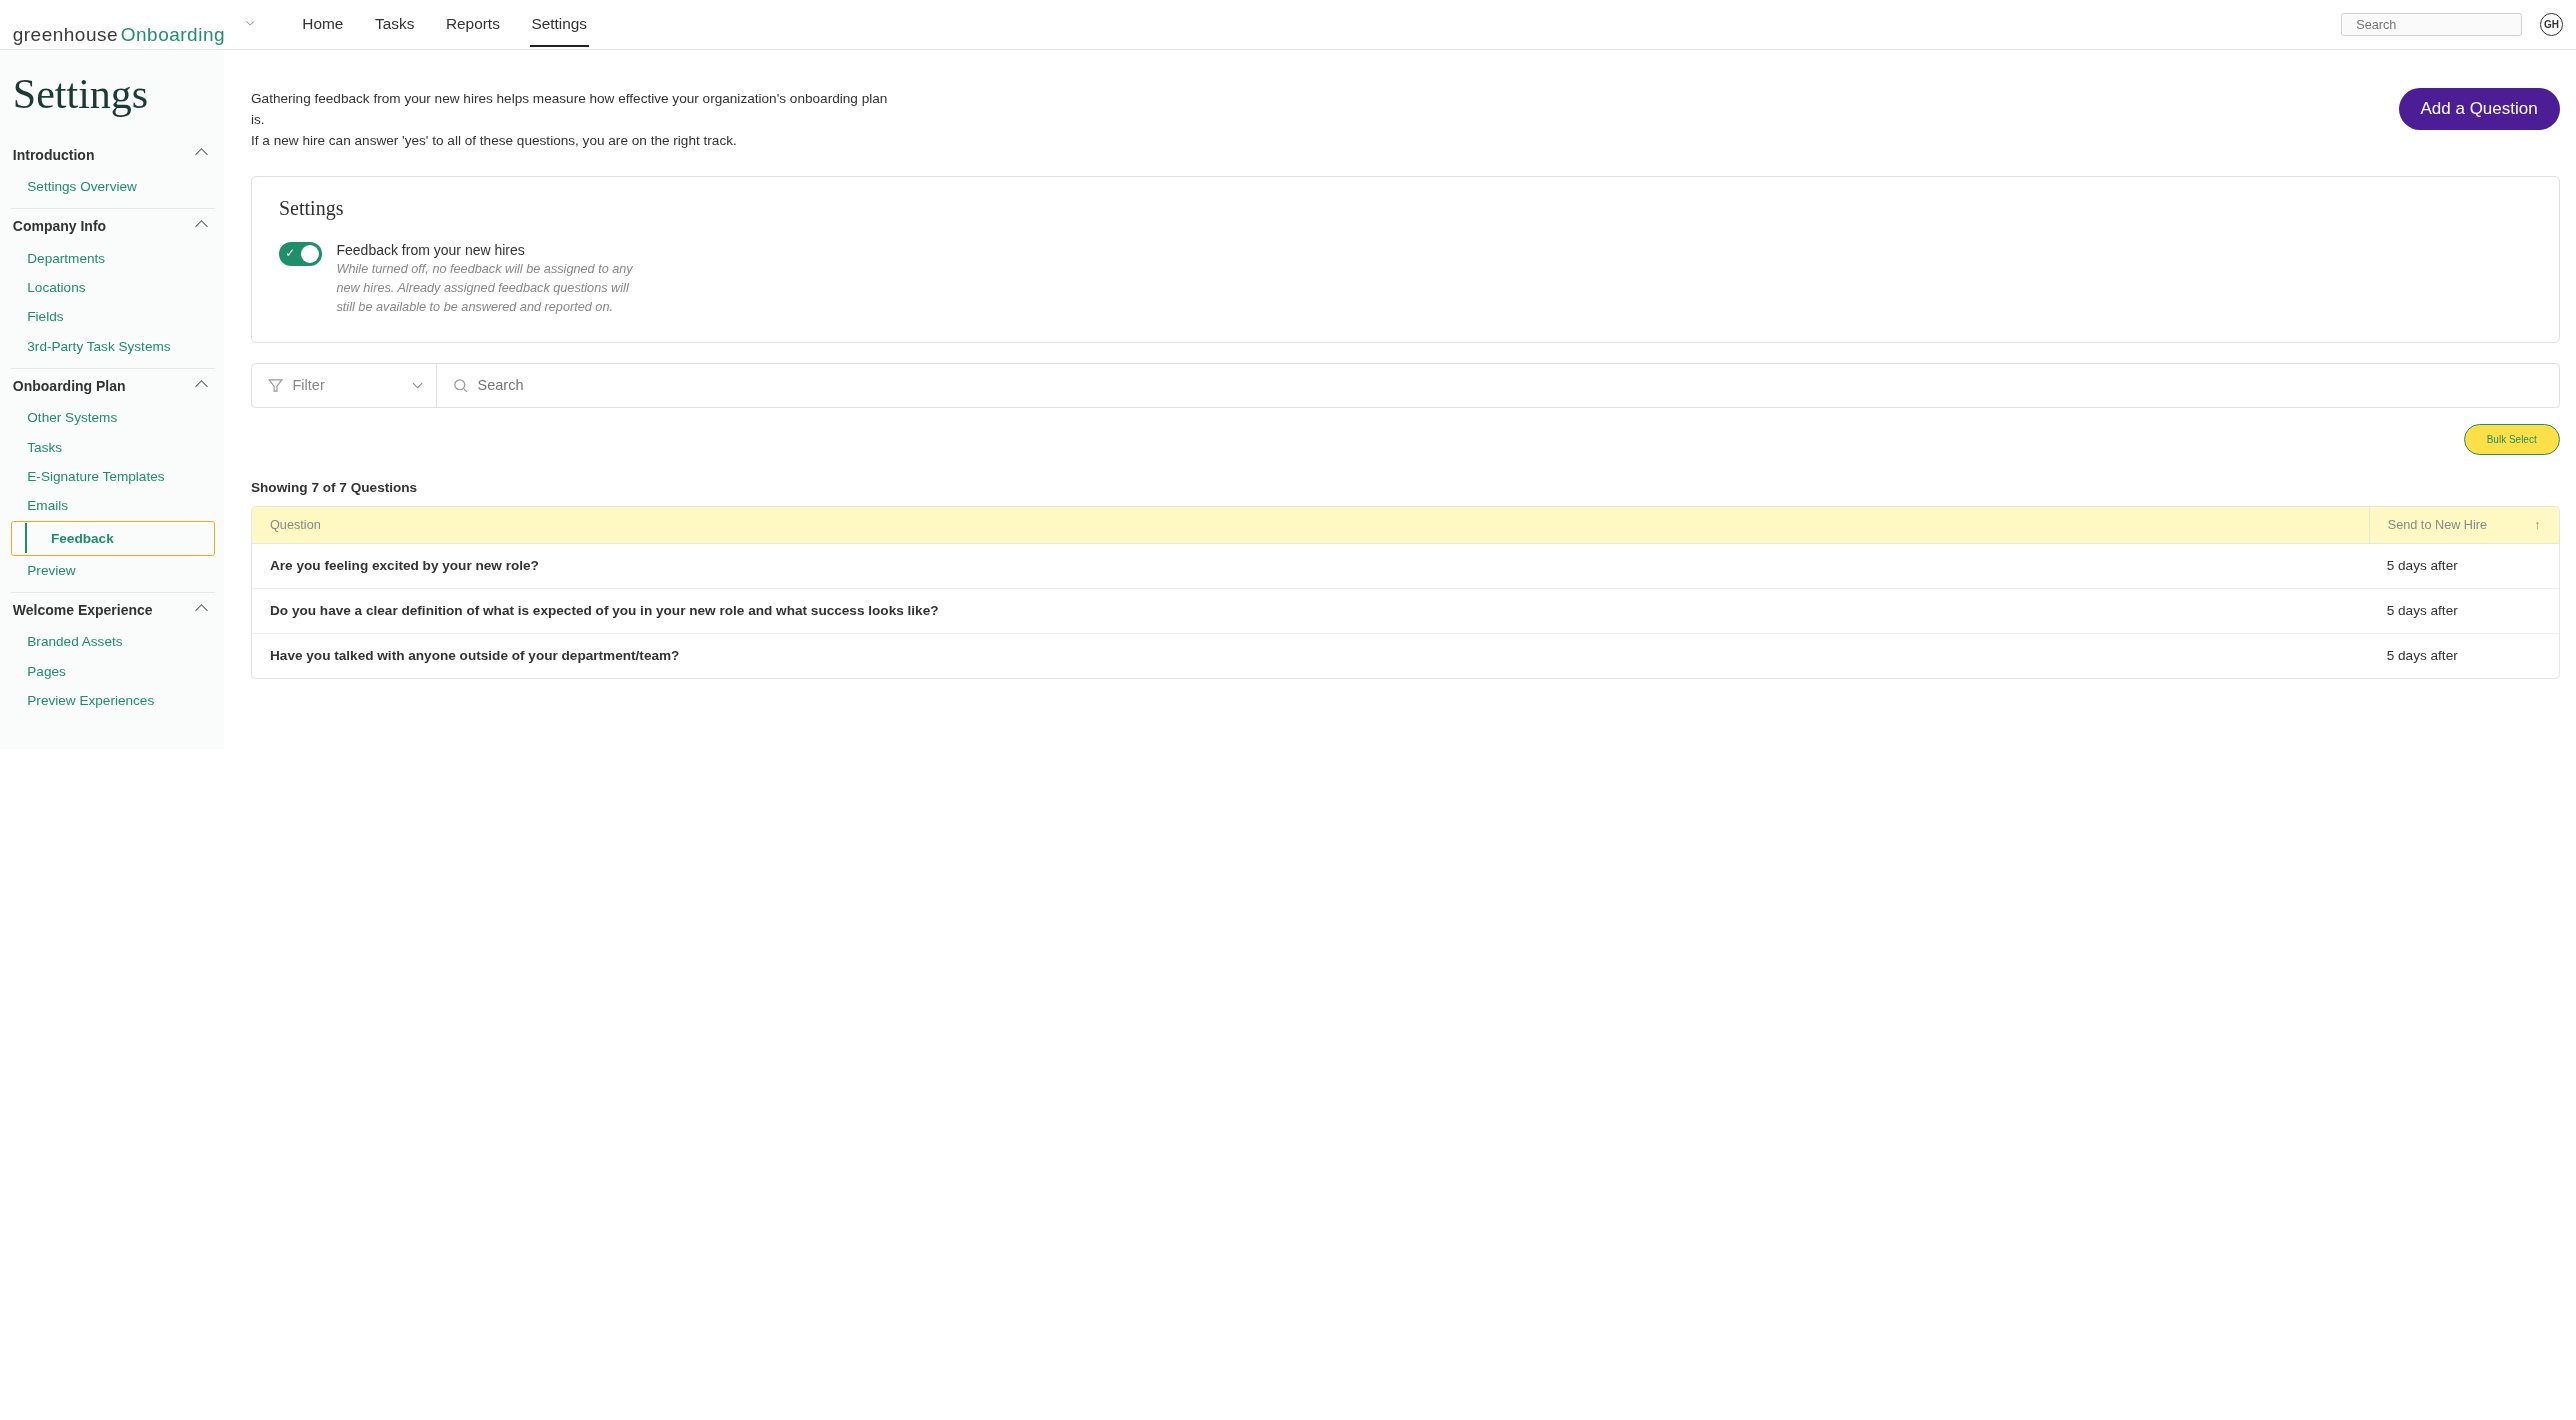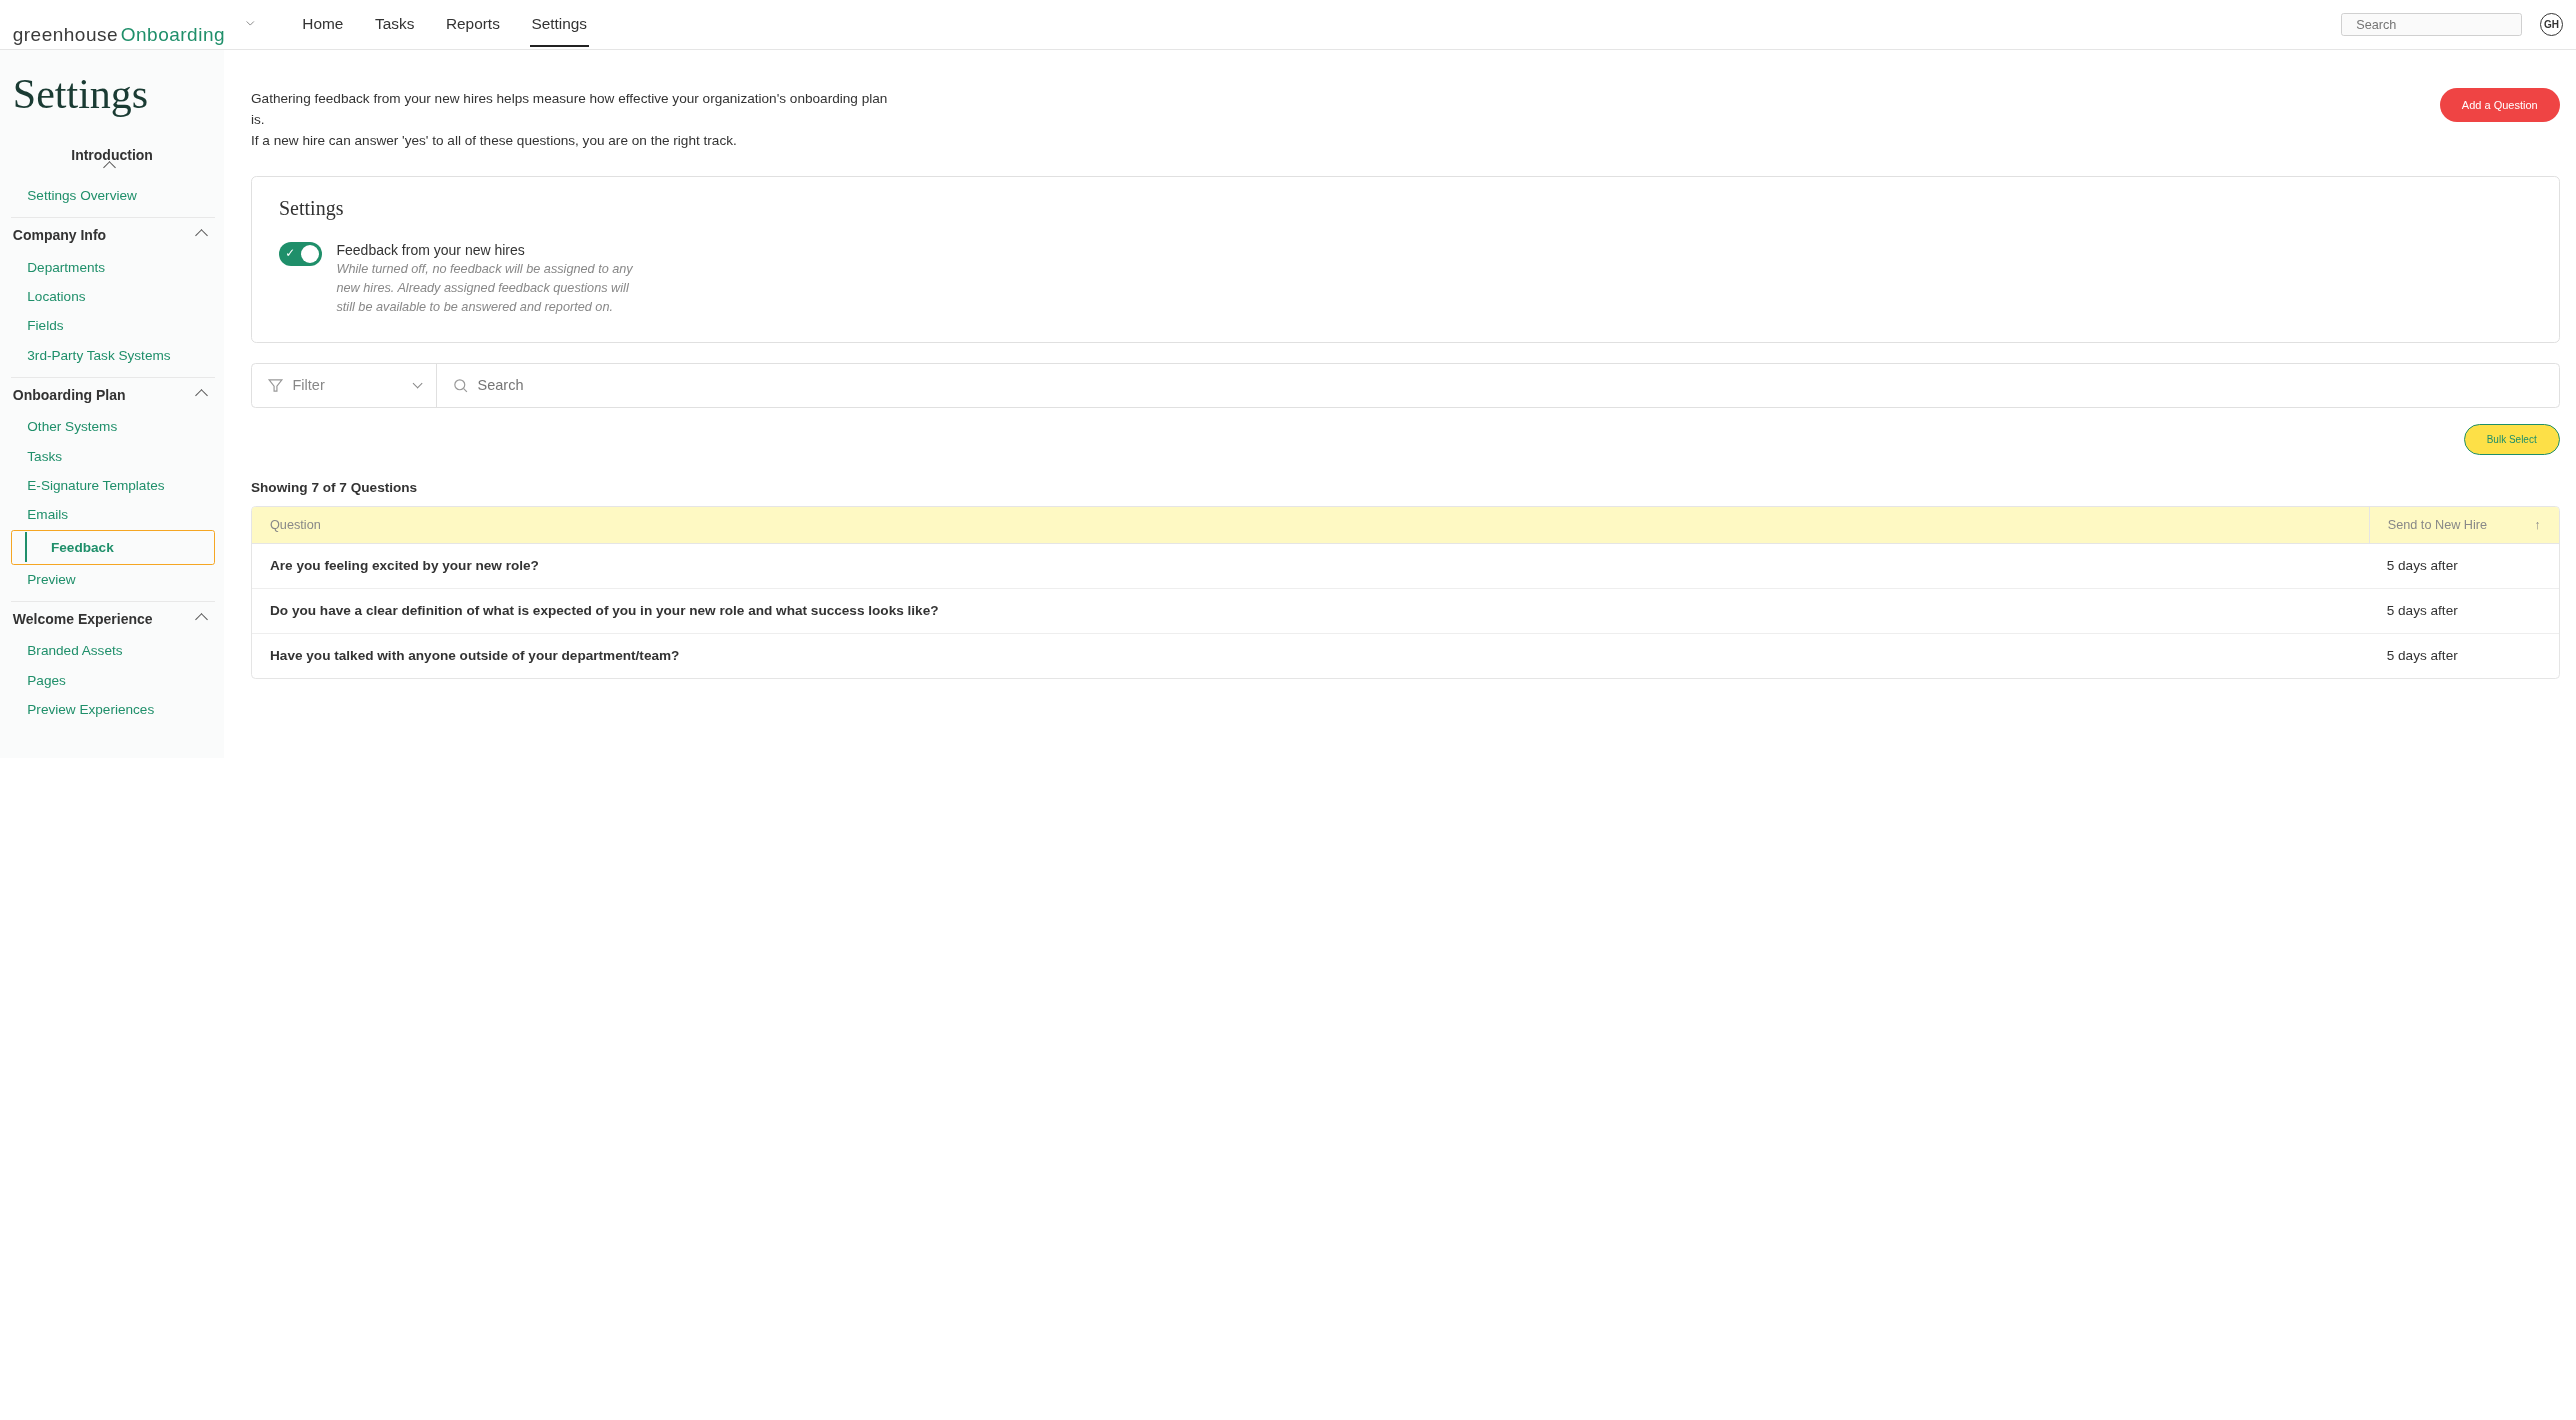--- a/index.html
+++ b/index.html
@@ -13,30 +13,30 @@
 .topnav a { color: #333; text-decoration: none; padding: 12.7px 1.8px; font-size: 15.4px; }
 .topnav a.active { border-bottom: 2.7px solid #222; font-weight: 500; }
 .topbar-right { margin-left: auto; display: flex; align-items: center; gap: 18px; }
 .top-search { display: flex; align-items: center; border: 0.9px solid #d0d0d0; border-radius: 2.7px; padding: 3.6px 9px; width: 181px; background: #fafafa; }
 .top-search input { border: none; background: transparent; outline: none; flex: 1; font-size: 12.7px; margin-left: 5.4px; }
 .avatar { width: 23.5px; height: 23.5px; border-radius: 50%; border: 1.4px solid #333; display: flex; align-items: center; justify-content: center; font-size: 10px; font-weight: 600; color: #333; }
 .main { display: flex; }
 .side { width: 224px; padding: 16.3px 9px 27px 11px; background: #fafbfb; }
 .page-title { font-family: Georgia, "Times New Roman", serif; font-size: 42px; color: #1a3b33; font-weight: 400; margin: 3.6px 0 20px 1.8px; }
 .nav-section-header { display: flex; align-items: center; justify-content: space-between; padding: 9px 3.6px 9px 1.8px; font-weight: 700; font-size: 14px; cursor: pointer; border-top: 0.9px solid #e8e8e8; }
-.nav-section-header:first-of-type { border-top: none; flex-direction: column; }
+.nav-section-header:first-of-type { border-top: none; }
 .nav-section-items { padding-bottom: 7.2px; }
 .nav-item { display: block; color: #1f8f6a; text-decoration: none; padding: 7.2px 3.6px 7.2px 16.3px; font-size: 13.6px; }
 .nav-item-active { border-left: 2.7px solid #1f8f6a; padding-left: 24px; font-weight: 600; margin-left: 13px; }
 .highlight-box { border: 1.8px solid #f5a623; border-radius: 2.7px; padding: 1.8px 0; }
 .content { flex: 1; padding: 38px 16.3px 27px 27px; }
 .content-header { display: flex; justify-content: space-between; align-items: flex-start; }
 .content-title { font-family: Georgia, "Times New Roman", serif; font-size: 29px; color: #222; font-weight: 400; margin-bottom: 12.7px; }
 .content-sub { color: #333; line-height: 1.55; font-size: 13.6px; max-width: 651px; }
-.btn-primary { background: #ef4444; color: #fff; border: none; border-radius: 22px; padding: 11px 22px; font-size: 11px; font-weight: 500; cursor: pointer; }
+.btn-primary { background: #4c1d95; color: #fff; border: none; border-radius: 22px; padding: 11px 22px; font-size: 17px; font-weight: 500; cursor: pointer; }
 .settings-card { border: 0.9px solid #e0e0e0; border-radius: 5.4px; padding: 20px 27px 25px; margin-top: 25px; }
 .settings-card h3 { font-family: Georgia, serif; font-size: 20px; font-weight: 400; margin-bottom: 22px; }
 .toggle-row { display: flex; gap: 14.5px; align-items: flex-start; }
 .toggle { width: 43px; height: 23.5px; background: #1f8f6a; border-radius: 12.7px; position: relative; cursor: pointer; flex-shrink: 0; }
 .toggle::before { content: ""; position: absolute; right: 2.7px; top: 2.7px; width: 18px; height: 18px; background: #fff; border-radius: 50%; }
 .toggle-check { position: absolute; left: 6.3px; top: 3.6px; color: #fff; font-size: 11.8px; }
 .toggle-text .t-title { font-weight: 500; color: #333; font-size: 14px; margin-bottom: 1.8px; }
 .toggle-text .t-sub { font-style: italic; color: #888; font-size: 12.7px; line-height: 1.5; max-width: 307px; }
 .filter-row { display: flex; margin-top: 20px; border: 0.9px solid #e0e0e0; border-radius: 4.5px; overflow: hidden; }
 .filter-box { display: flex; align-items: center; padding: 12.7px 14.5px; width: 185px; border-right: 0.9px solid #e0e0e0; cursor: pointer; color: #888; }

